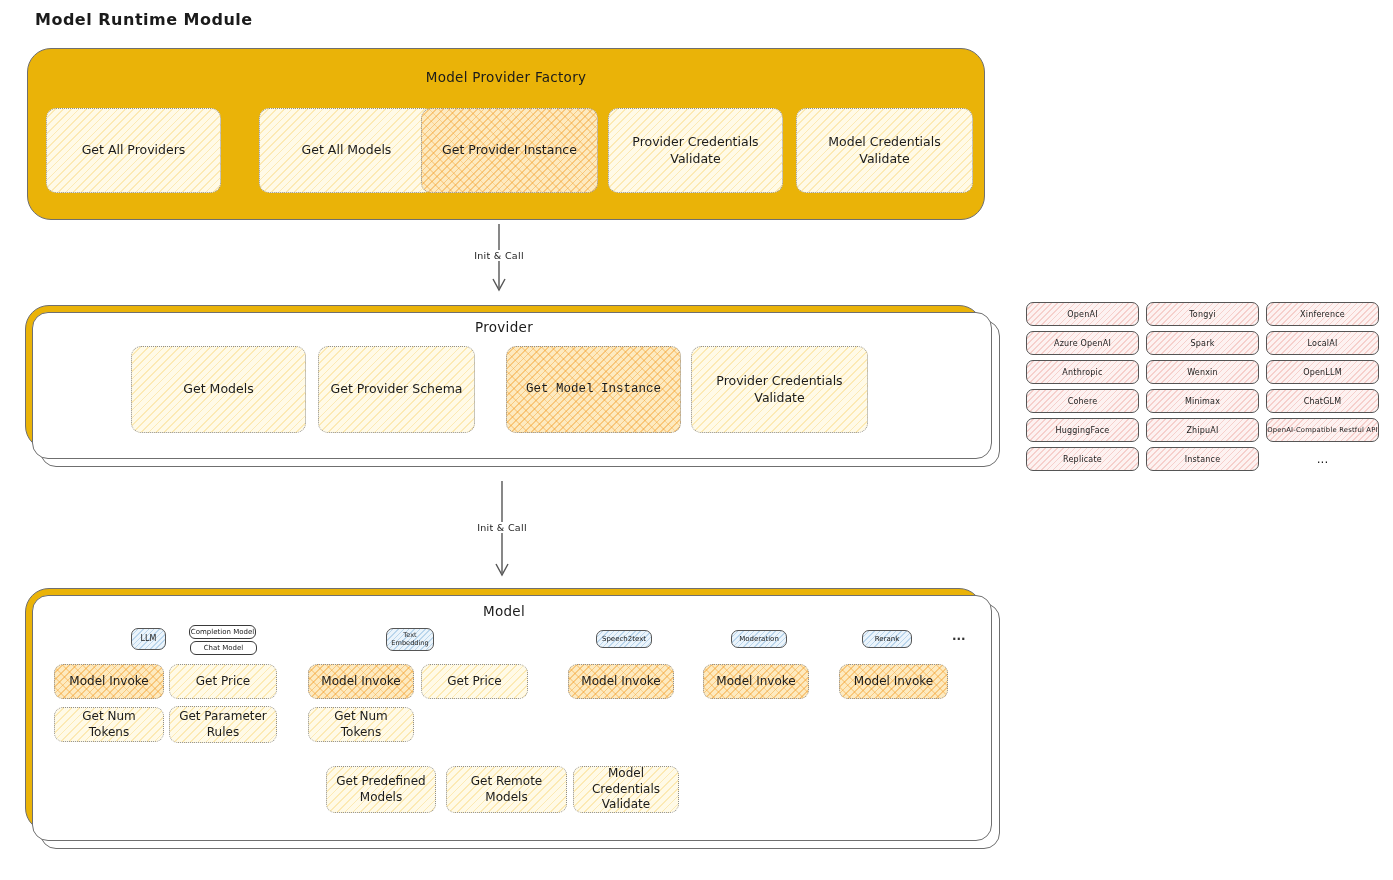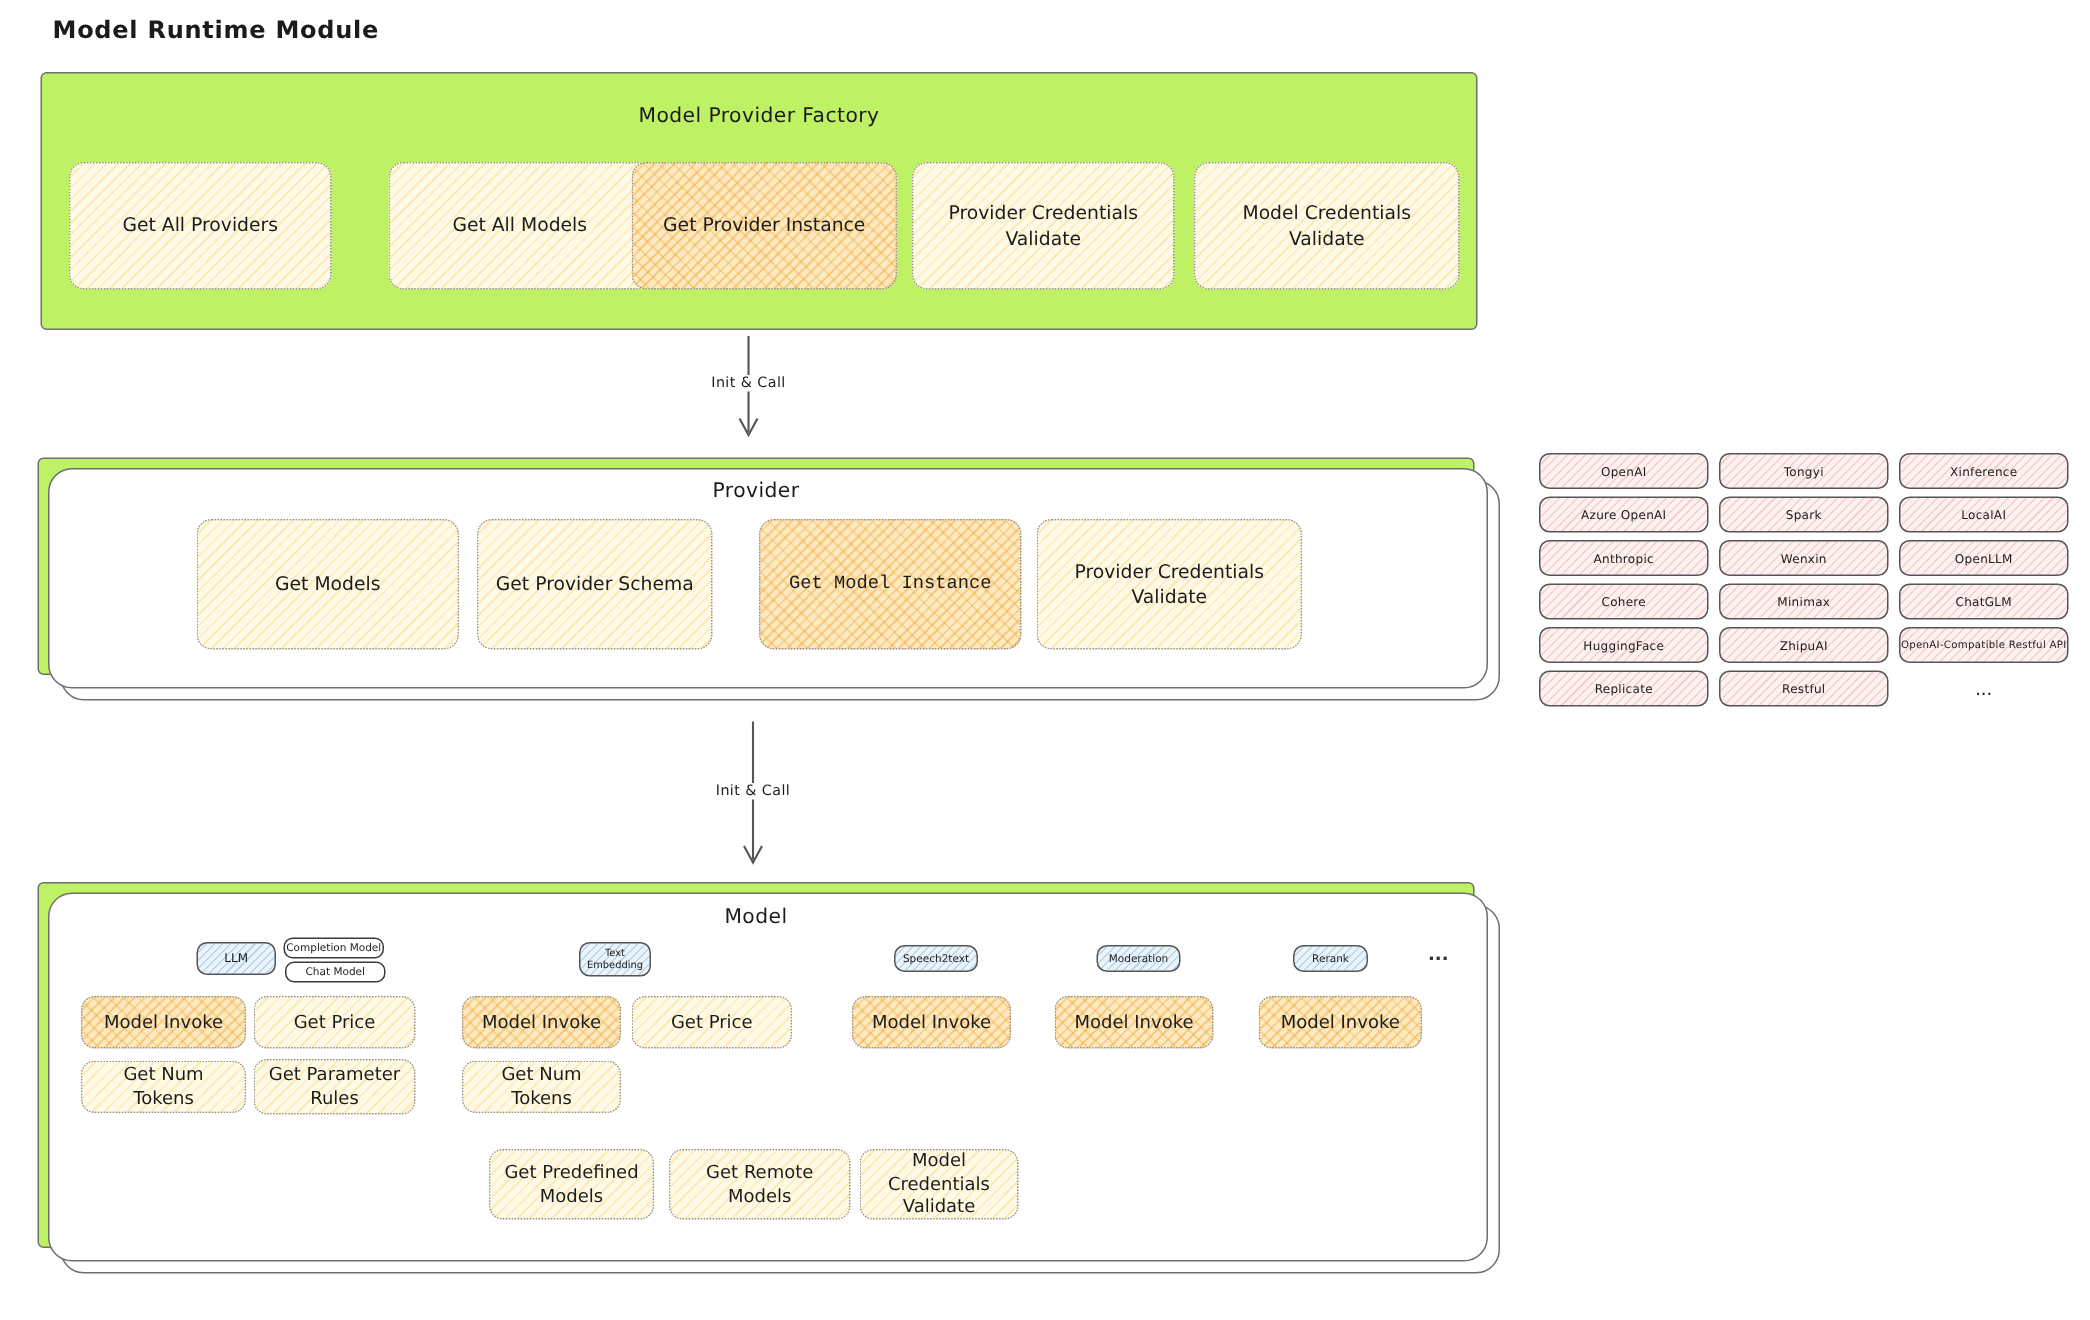--- a/index.html
+++ b/index.html
@@ -7,21 +7,21 @@
   #canvas {
     position:relative; width:1393px; height:880px; background:#fff;
     font-family:"DejaVu Sans", sans-serif; color:#1b1b1b; overflow:hidden;
   }
   .abs { position:absolute; }
 
   .page-title { left:35px; top:10px; font-size:16px; font-weight:bold; letter-spacing:.5px; }
 
   
   .bigbox {
-    position:absolute; background:#bef264; border:1.6px solid #6f6f6f; border-radius:4px; z-index:0;
+    position:absolute; background:#eab308; border:1.6px solid #6f6f6f; border-radius:24px; z-index:0;
   }
   .stack::before, .stack::after {
     content:""; position:absolute; inset:-1.6px;
     border:1.6px solid #6f6f6f; border-radius:16px; background:#fff;
   }
   .stack::before { transform:translate(8px,8px); z-index:-1; }
   .stack::after  { transform:translate(16px,16px); z-index:-2; }
   .bigbox-title {
     position:absolute; left:0; right:0; text-align:center; font-size:13.5px; letter-spacing:.3px;
   }
@@ -127,34 +127,34 @@
     <div class="chip hatch-pink">Anthropic</div>
     <div class="chip hatch-pink">Wenxin</div>
     <div class="chip hatch-pink">OpenLLM</div>
     <div class="chip hatch-pink">Cohere</div>
     <div class="chip hatch-pink">Minimax</div>
     <div class="chip hatch-pink">ChatGLM</div>
     <div class="chip hatch-pink">HuggingFace</div>
     <div class="chip hatch-pink">ZhipuAI</div>
     <div class="chip hatch-pink chip-small">OpenAI-Compatible Restful API</div>
     <div class="chip hatch-pink">Replicate</div>
-    <div class="chip hatch-pink">Restful</div>
+    <div class="chip hatch-pink">Instance</div>
     <div class="chip-more">...</div>
   </div>
 
   <svg class="arrow" style="left:492px; top:481px;" width="20" height="98" viewBox="0 0 20 98">
     <line x1="10" y1="0" x2="10" y2="92" stroke="#555" stroke-width="1.4"></line>
     <path d="M4 83 L10 94 L16 83" fill="none" stroke="#555" stroke-width="1.4"></path>
   </svg>
   <div class="arrow-label" style="left:460px; top:522px;">Init &amp; Call</div>
 
   <div class="bigbox stack" style="left:25px; top:588px; width:958px; height:244px;">
     <div class="bigbox-title" style="top:14px;">Model</div>
 
-    <div class="tag hatch-blue" style="left:105px; top:39px; width:53px; height:22px; font-size:8px;">LLM</div>
+    <div class="tag hatch-blue" style="left:105px; top:39px; width:35px; height:22px; font-size:8px;">LLM</div>
     <div class="tag-white" style="left:163px; top:36px; width:67px; height:14px;">Completion Model</div>
     <div class="tag-white" style="left:164px; top:52px; width:67px; height:14px;">Chat Model</div>
     <div class="tag hatch-blue" style="left:360px; top:39px; width:48px; height:23px; font-size:6.6px;">Text Embedding</div>
     <div class="tag hatch-blue" style="left:570px; top:41px; width:56px; height:18px; font-size:7px;">Speech2text</div>
     <div class="tag hatch-blue" style="left:705px; top:41px; width:56px; height:18px; font-size:7px;">Moderation</div>
     <div class="tag hatch-blue" style="left:836px; top:41px; width:50px; height:18px; font-size:7px;">Rerank</div>
     <div class="ellipsis-txt" style="left:926px; top:40px;">...</div>
 
     <div class="op-box op-sm hatch-orange" style="left:28px;  top:75px; width:110px; height:35px;">Model Invoke</div>
     <div class="op-box op-sm hatch-yellow" style="left:143px; top:75px; width:108px; height:35px;">Get Price</div>

